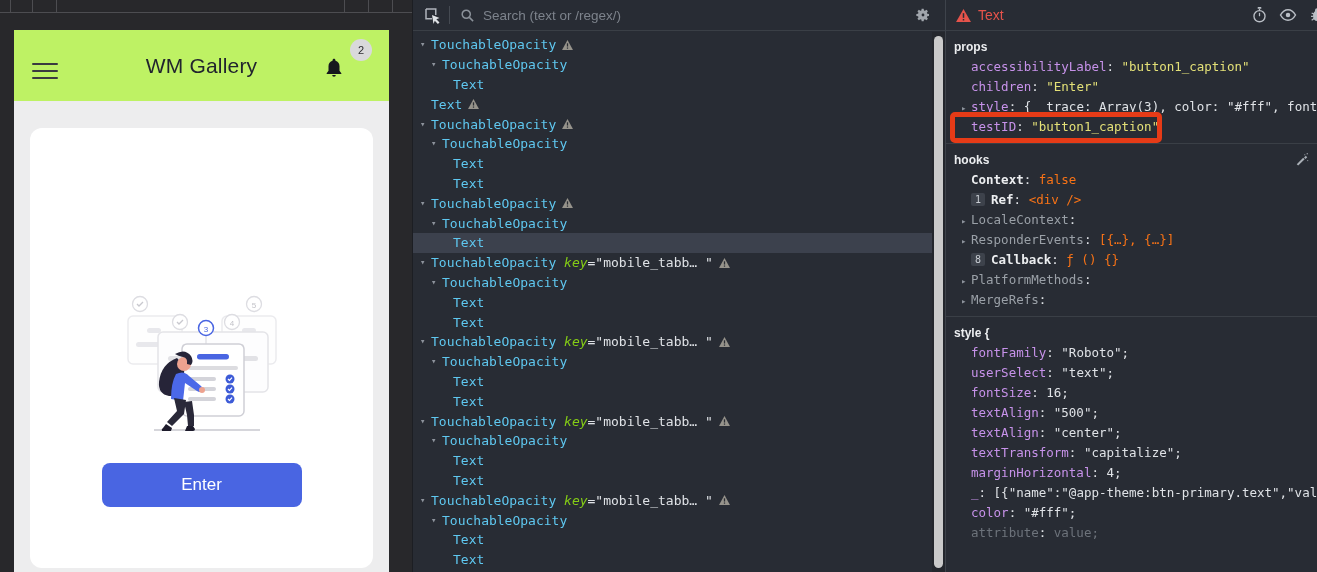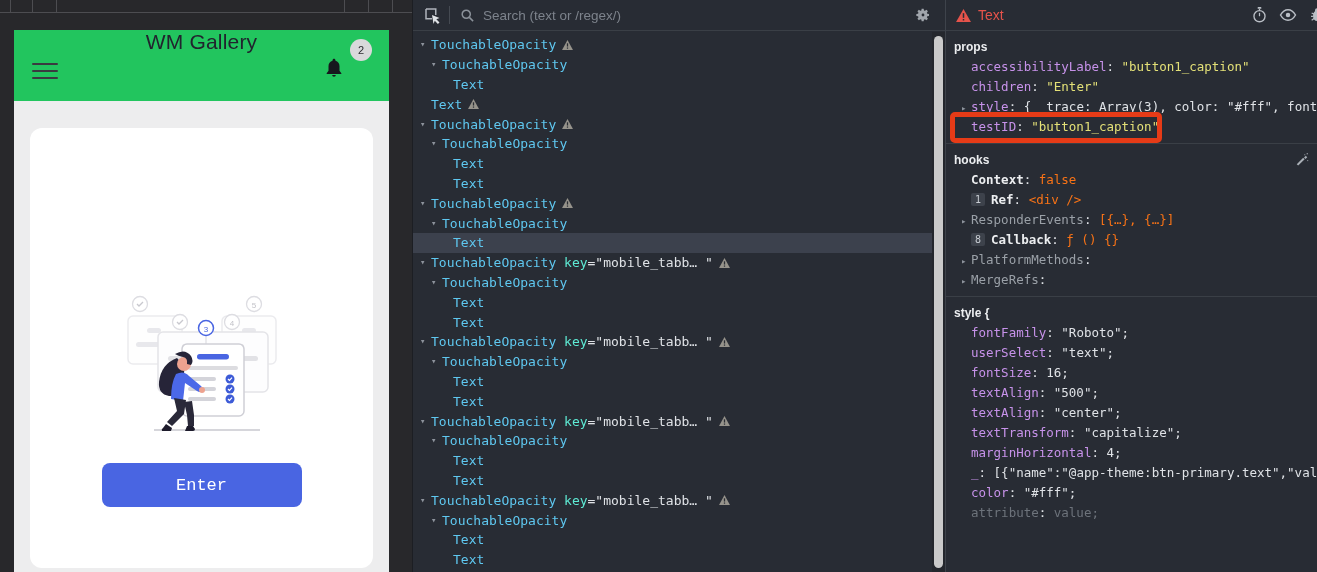--- a/index.html
+++ b/index.html
@@ -6,49 +6,49 @@
   html,body { width:1317px; height:572px; overflow:hidden; background:#232326;
     font-family:"Liberation Sans", sans-serif; }
   .stage { position:relative; width:1317px; height:572px; display:flex; }
 
   
   .left-region { position:relative; width:412px; height:572px; background:#28282b; flex:none; }
   .top-grid { display:flex; height:13px; border-bottom:1px solid #4d4d51; }
   .top-grid .cell { border-right:1px solid #4d4d51; height:100%; }
   .app { position:absolute; left:14px; top:30px; width:375px; bottom:0;
     background:#fff; display:flex; flex-direction:column; }
-  .app-header { position:relative; height:72px; background:#22c55e; flex:none;
-    display:flex; align-items:flex-start; border-bottom:1px solid #ececee; }
+  .app-header { position:relative; height:72px; background:#bef264; flex:none;
+    display:flex; align-items:center; border-bottom:1px solid #ececee; }
   .hamburger { position:absolute; left:18px; top:33px; width:26px; cursor:pointer; }
   .hamburger i { display:block; height:2px; background:#3a3a40; margin-bottom:5px; border-radius:1px; }
   .app-title { flex:1; text-align:center; font-size:21px; color:#21242e; font-weight:500; letter-spacing:.2px; }
   .bell { position:absolute; right:44px; top:26px; width:22px; height:24px; cursor:pointer; }
   .badge { position:absolute; right:17px; top:9px; width:22px; height:22px; border-radius:50%;
     background:#d9d9db; color:#2c2c31; font-size:11px; display:flex; align-items:center; justify-content:center; }
   .app-body { position:relative; flex:1; background:#ededee; }
   .card { position:absolute; left:16px; right:16px; top:26px; bottom:4px; background:#fff; border-radius:12px; }
   .illus { position:absolute; left:50%; transform:translateX(-50%); top:158px; }
   .enter-btn { position:absolute; left:50%; transform:translateX(-50%); top:335px;
     width:200px; height:44px; border:none; border-radius:8px; background:#4965e2;
-    color:#fff; font-size:17px; font-family:Liberation Mono, monospace; cursor:pointer; }
+    color:#fff; font-size:17px; font-family:Liberation Sans, sans-serif; cursor:pointer; }
 
   
   .mid-panel { position:relative; width:533px; height:572px; background:#282c34; flex:none;
     border-left:1px solid #1c1e23; font-family:"DejaVu Sans Mono", monospace; }
   .toolbar { height:31px; display:flex; align-items:center; border-bottom:1px solid #3a3f46; padding:0 10px; }
   .tb-divider { width:1px; height:18px; background:#454a52; margin:0 10px 0 8px; }
   .search-input { flex:1; background:transparent; border:none; outline:none; color:#cfd3d8;
     font-size:13.5px; font-family:"Liberation Sans",sans-serif; }
   .search-input::placeholder { color:#7d838c; }
   .tree { position:absolute; top:31px; left:0; right:0; bottom:0; overflow:hidden; padding-top:4px; }
   .trow { height:19.8px; display:flex; align-items:center; white-space:pre; font-size:13px; cursor:pointer; }
   .trow.sel { background:#3c414d; }
   .arrow { width:11px; flex:none; color:#8d939c; font-size:9px; line-height:1; }
   .comp { color:#5fc8f0; }
-  .kattr { color:#5eead4; }
+  .kattr { color:#84cc16;font-style:italic; }
   .kval { color:#dfe2e6; }
   .warn { margin-left:6px; flex:none; }
   .scroll-track { position:absolute; top:32px; right:0; width:13px; bottom:0; background:#24272d; }
   .scroll-thumb { position:absolute; top:4px; right:2px; width:9px; bottom:4px; background:#cacaca; border-radius:5px; }
 
   
   .right-panel { position:relative; width:372px; height:572px; background:#282c34; flex:none;
     border-left:1px solid #3e434b; font-family:"DejaVu Sans Mono", monospace; overflow:hidden; }
   .insp-header { height:31px; display:flex; align-items:center; border-bottom:1px solid #3a3f46; padding:0 10px; }
   .insp-title { color:#e5534b; font-size:14px; margin-left:7px; font-family:"Liberation Sans",sans-serif; }
@@ -313,20 +313,21 @@
         <path d="M15.5 9.5L18 12l3-3-2.5-2.5z" fill="#aab0b7"></path>
         <g fill="#aab0b7">
             <rect x="20" y="2" width="2" height="2"></rect>
             <rect x="16" y="4" width="1.6" height="1.6"></rect>
             <rect x="21" y="14" width="1.6" height="1.6"></rect>
           </g>
       </svg>
       <div>
           <div class="prow"><span class="hname">Context</span><span class="colon">: </span><span class="hval">false</span></div>
           <div class="prow"><span class="hbadge">1</span><span class="hname">Ref</span><span class="colon">: </span><span class="hval">&lt;div /&gt;</span></div>
+          <div class="prow"><span class="parrow">▸</span><span class="hname dim">LocaleContext</span><span class="colon">: </span><span class="hval"></span></div>
           <div class="prow"><span class="parrow">▸</span><span class="hname dim">ResponderEvents</span><span class="colon">: </span><span class="hval">[{…}, {…}]</span></div>
           <div class="prow"><span class="hbadge">8</span><span class="hname">Callback</span><span class="colon">: </span><span class="hval">ƒ () {}</span></div>
           <div class="prow"><span class="parrow">▸</span><span class="hname dim">PlatformMethods</span><span class="colon">: </span><span class="hval"></span></div>
           <div class="prow"><span class="parrow">▸</span><span class="hname dim">MergeRefs</span><span class="colon">: </span><span class="hval"></span></div>
         </div>
     </div>
 
     <div class="section">
       <div class="sec-title">style {</div>
       <div>

